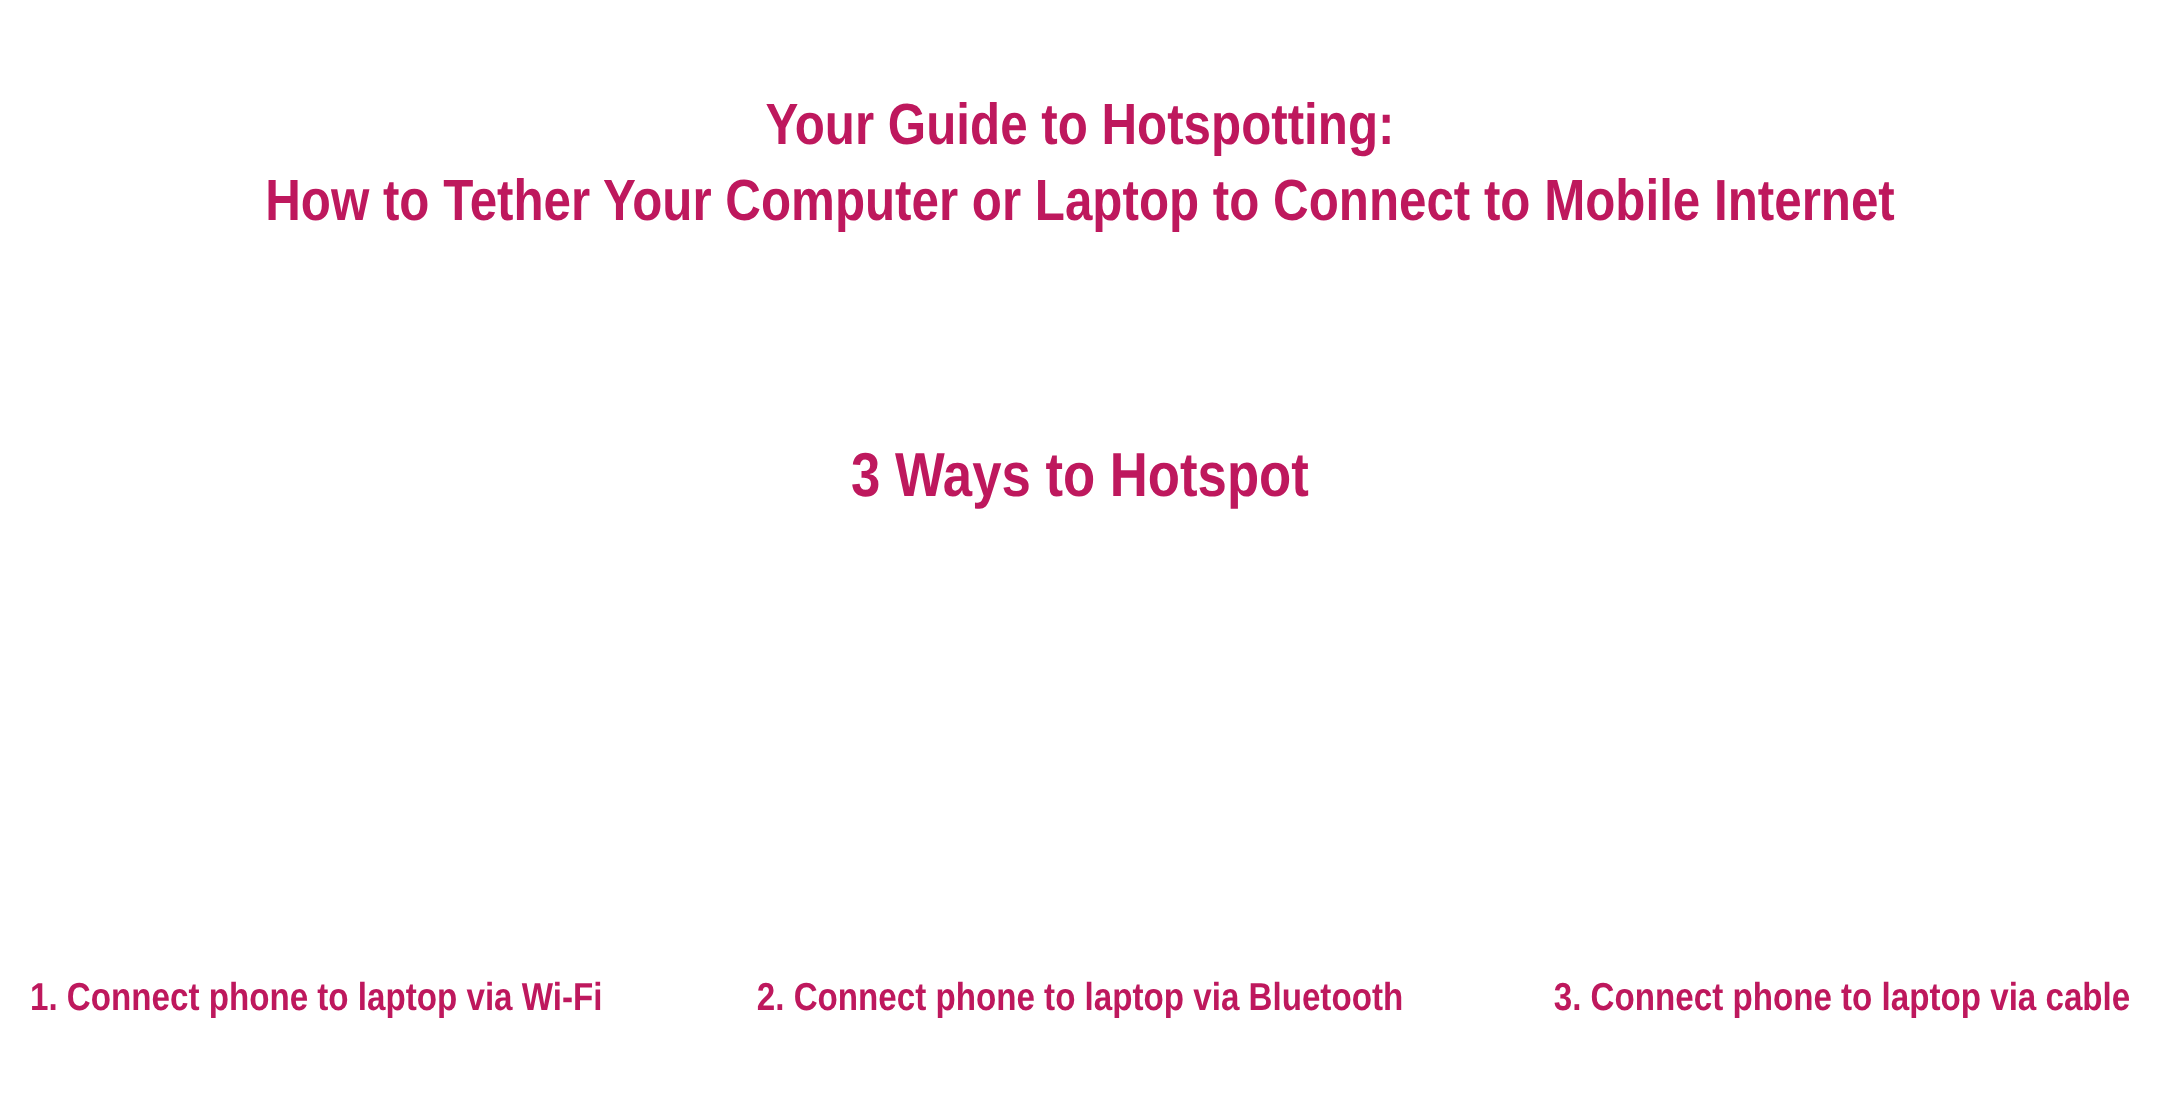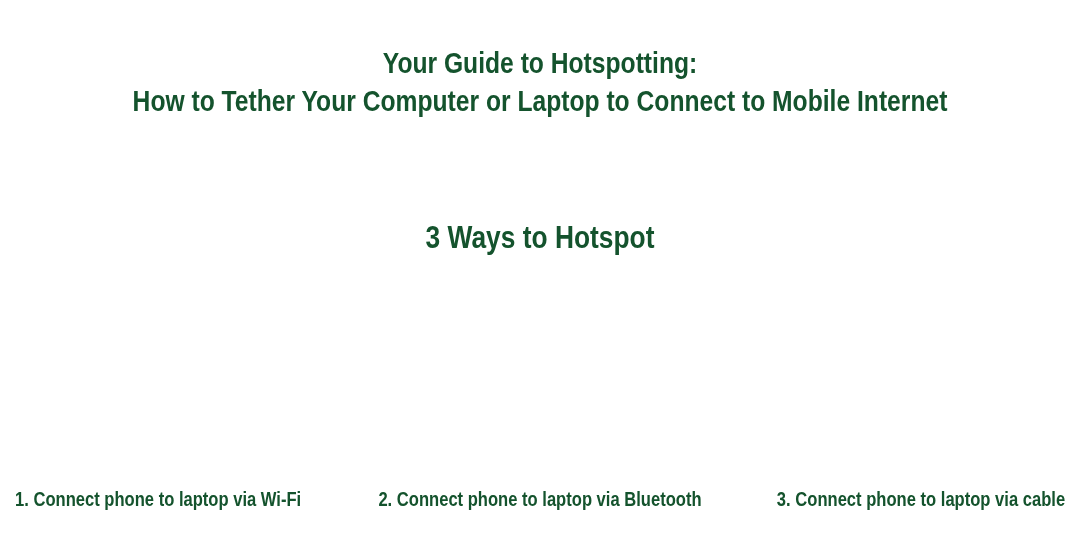--- a/index.html
+++ b/index.html
@@ -7,21 +7,21 @@
     padding: 0;
     background: #ffffff;
   }
   .page {
     position: relative;
     width: 1080px;
     height: 552px;
     background: #ffffff;
     overflow: hidden;
     font-family: "Liberation Sans", "DejaVu Sans", sans-serif;
-    color: #14532d;
+    color: #be185d;
   }
   .title-block {
     position: absolute;
     top: 44px;
     left: 0;
     width: 1080px;
     text-align: center;
     font-weight: 700;
     font-size: 29px;
     line-height: 38px;

